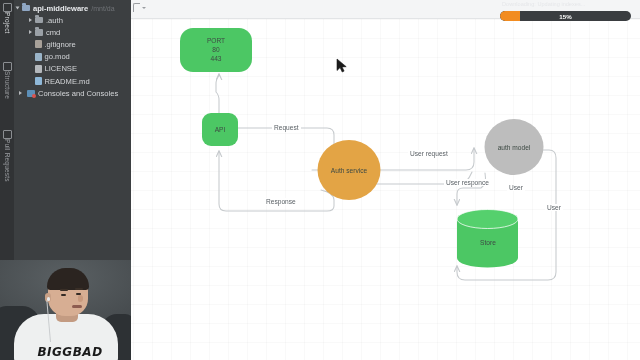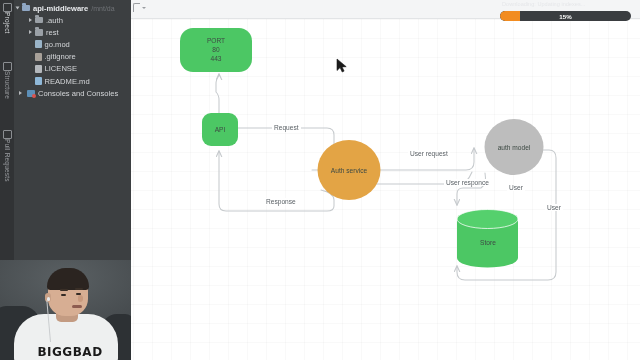--- a/index.html
+++ b/index.html
@@ -96,21 +96,21 @@
   #wc-ear{position:absolute;left:45px;bottom:58px;width:6px;height:9px;background:#c8a086;border-radius:3px;}
   #wc-brow{position:absolute;width:8px;height:1.6px;background:#3a2f27;border-radius:1px;}
   #wc-eye{position:absolute;width:5px;height:2.4px;background:#352b25;border-radius:2px;}
   #wc-nose{position:absolute;left:78px;bottom:58px;width:5px;height:7px;background:#c89a7e;
      border-radius:2px 3px 3px 2px;}
   #wc-mouth{position:absolute;left:72px;bottom:52px;width:10px;height:3px;background:#8d5c50;border-radius:2px;}
   #wc-cord{position:absolute;left:50px;bottom:18px;width:1.4px;height:42px;background:#c9ccce;
      transform:rotate(-5deg);transform-origin:bottom;}
   #wc-bud{position:absolute;left:47px;bottom:59px;width:3.4px;height:4.4px;background:#e8eaeb;border-radius:2px;}
   #wc-text{position:absolute;left:22px;bottom:1px;width:96px;text-align:center;color:#1a1a1a;
-     font-size:12px;font-weight:bold;letter-spacing:.5px;font-family:"DejaVu Sans",sans-serif;}
+     font-size:12px;font-weight:bold;letter-spacing:.5px;font-family:"DejaVu Sans",sans-serif;font-style:italic;}
 
   #cursor{position:absolute;pointer-events:none;}
 </style>
 </head>
 <body>
 
 <div id="app">
 
   <div id="canvas"></div>
   <div id="top-strip"></div>
@@ -214,31 +214,31 @@
             <div class="tri"></div>
           </div>
           <div class="folder-ico"></div>
           <div>.auth</div>
         </div>
         <div class="node">
           <div class="ind2">
             <div class="tri"></div>
           </div>
           <div class="folder-ico"></div>
-          <div>rest</div>
+          <div>cmd</div>
+        </div>
+        <div class="node">
+          <div class="ind2"></div>
+          <div class="file-ico git"></div>
+          <div>.gitignore</div>
         </div>
         <div class="node">
           <div class="ind2"></div>
           <div class="file-ico go"></div>
           <div>go.mod</div>
-        </div>
-        <div class="node">
-          <div class="ind2"></div>
-          <div class="file-ico git"></div>
-          <div>.gitignore</div>
         </div>
         <div class="node">
           <div class="ind2"></div>
           <div class="file-ico lic"></div>
           <div>LICENSE</div>
         </div>
         <div class="node">
           <div class="ind2"></div>
           <div class="file-ico md"></div>
           <div>README.md</div>

